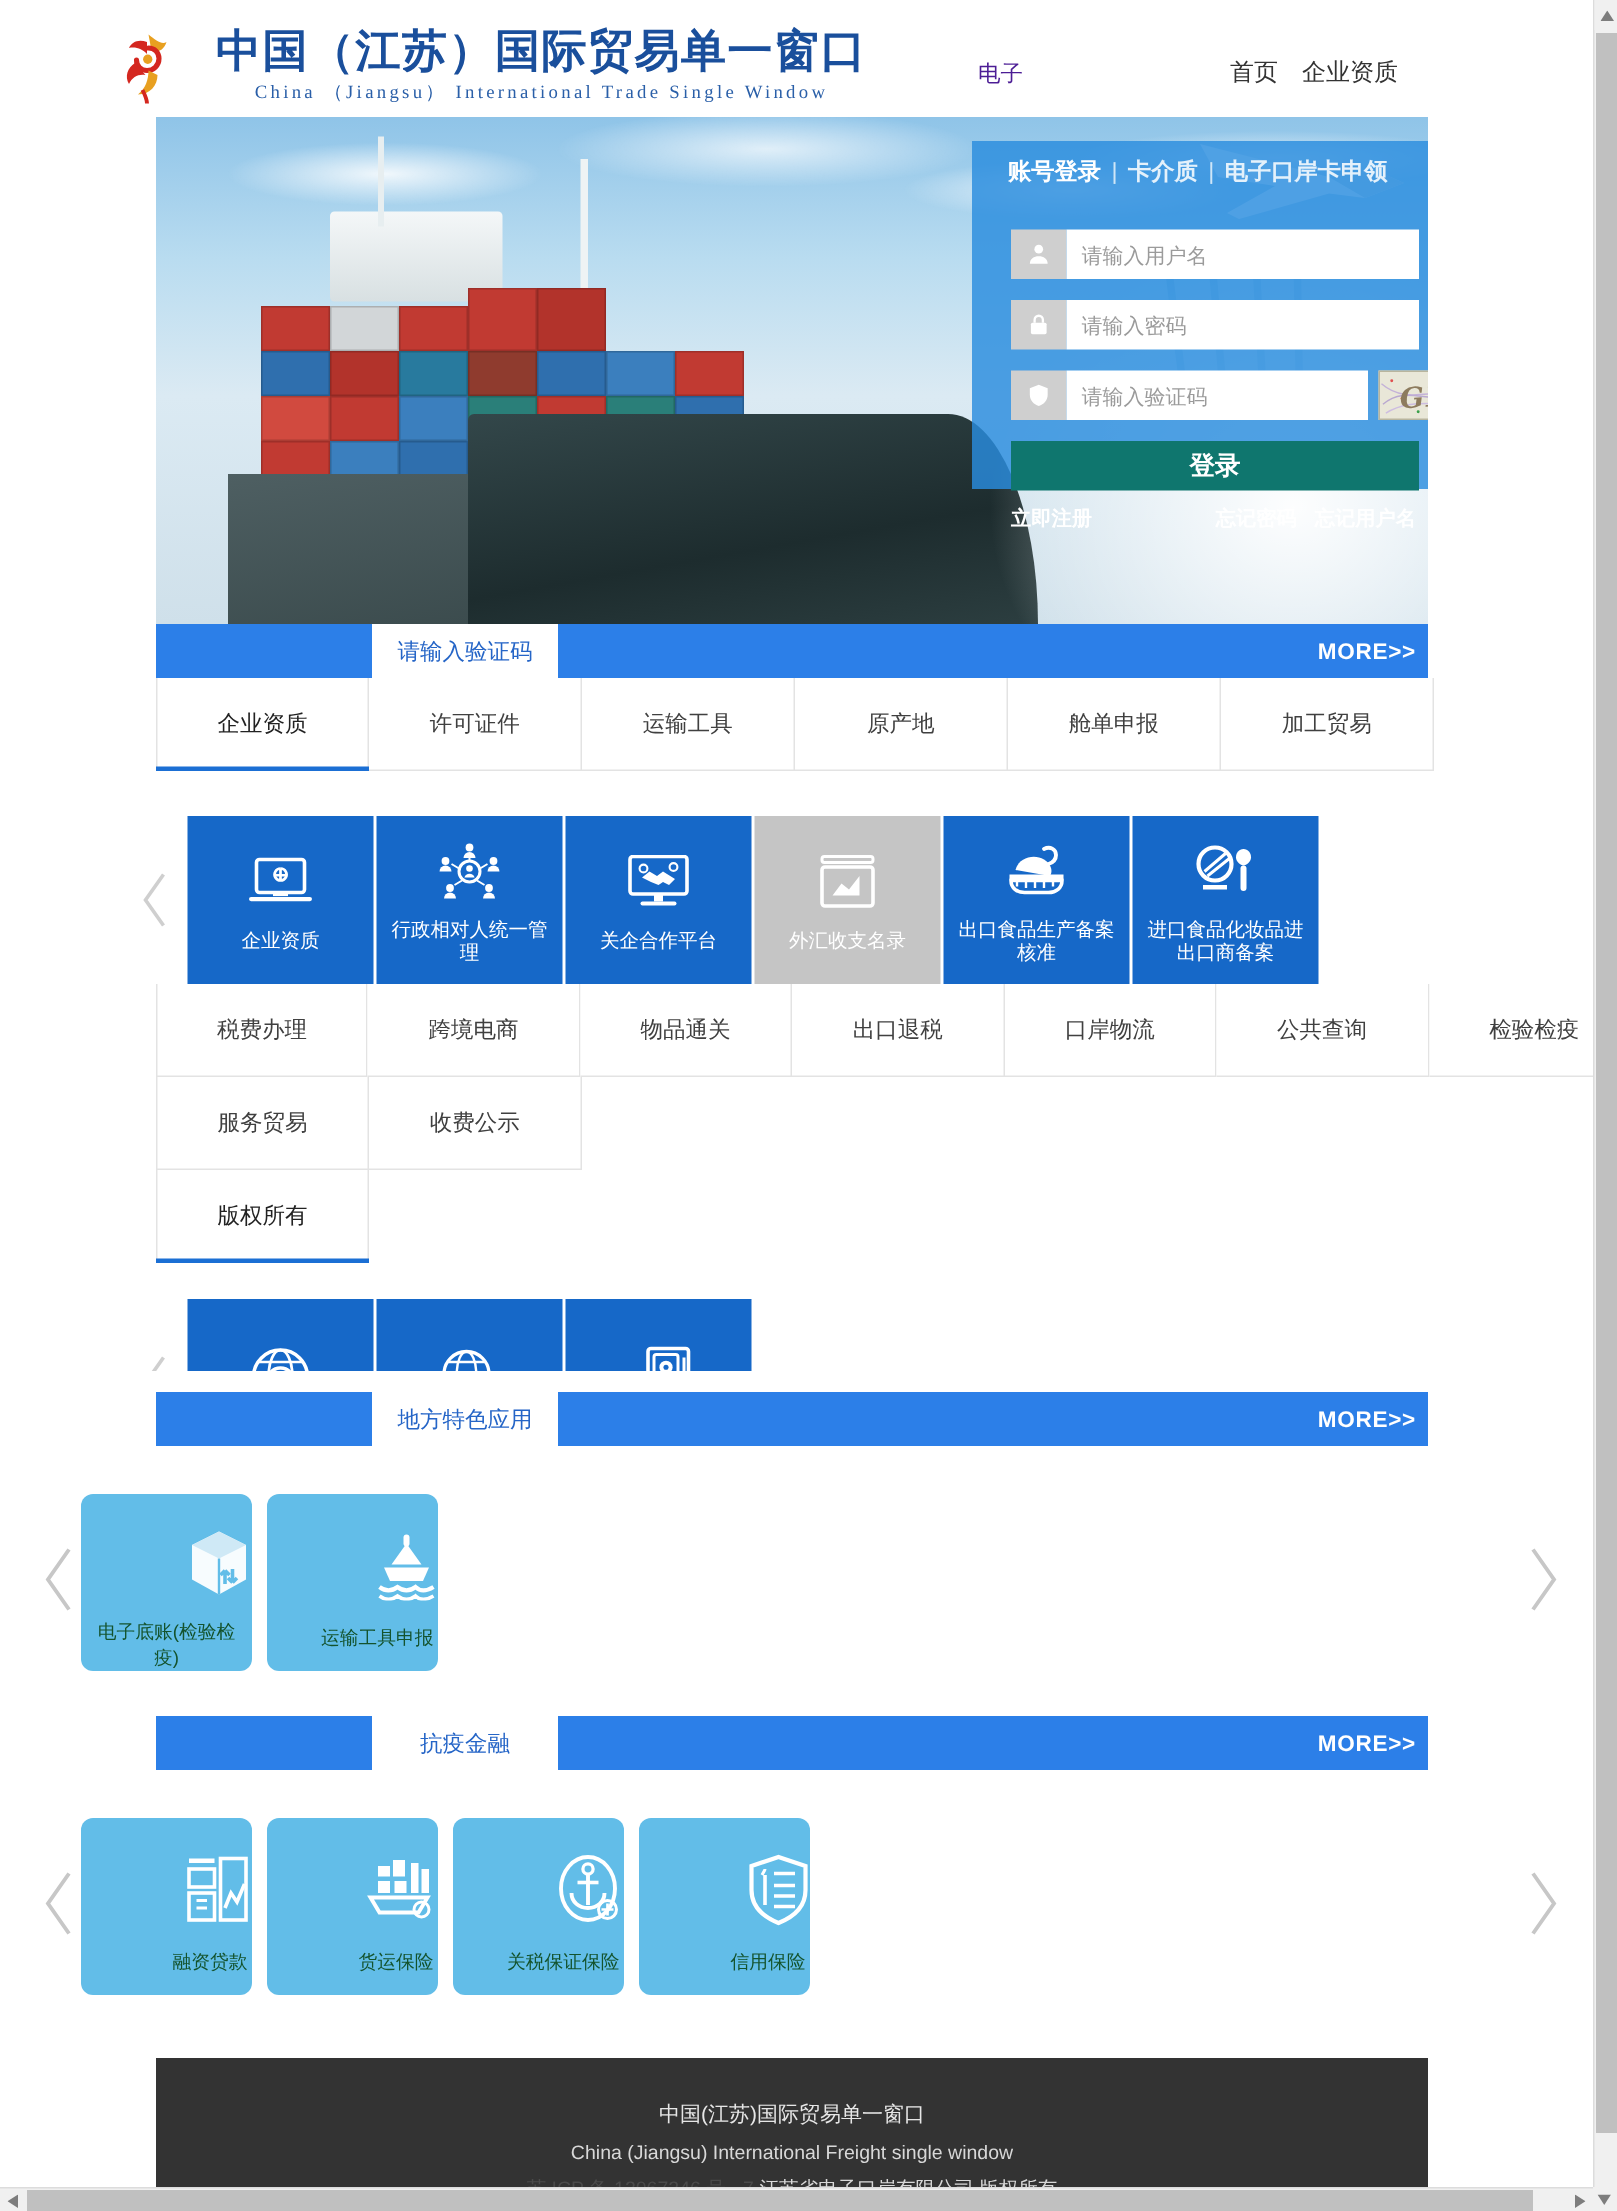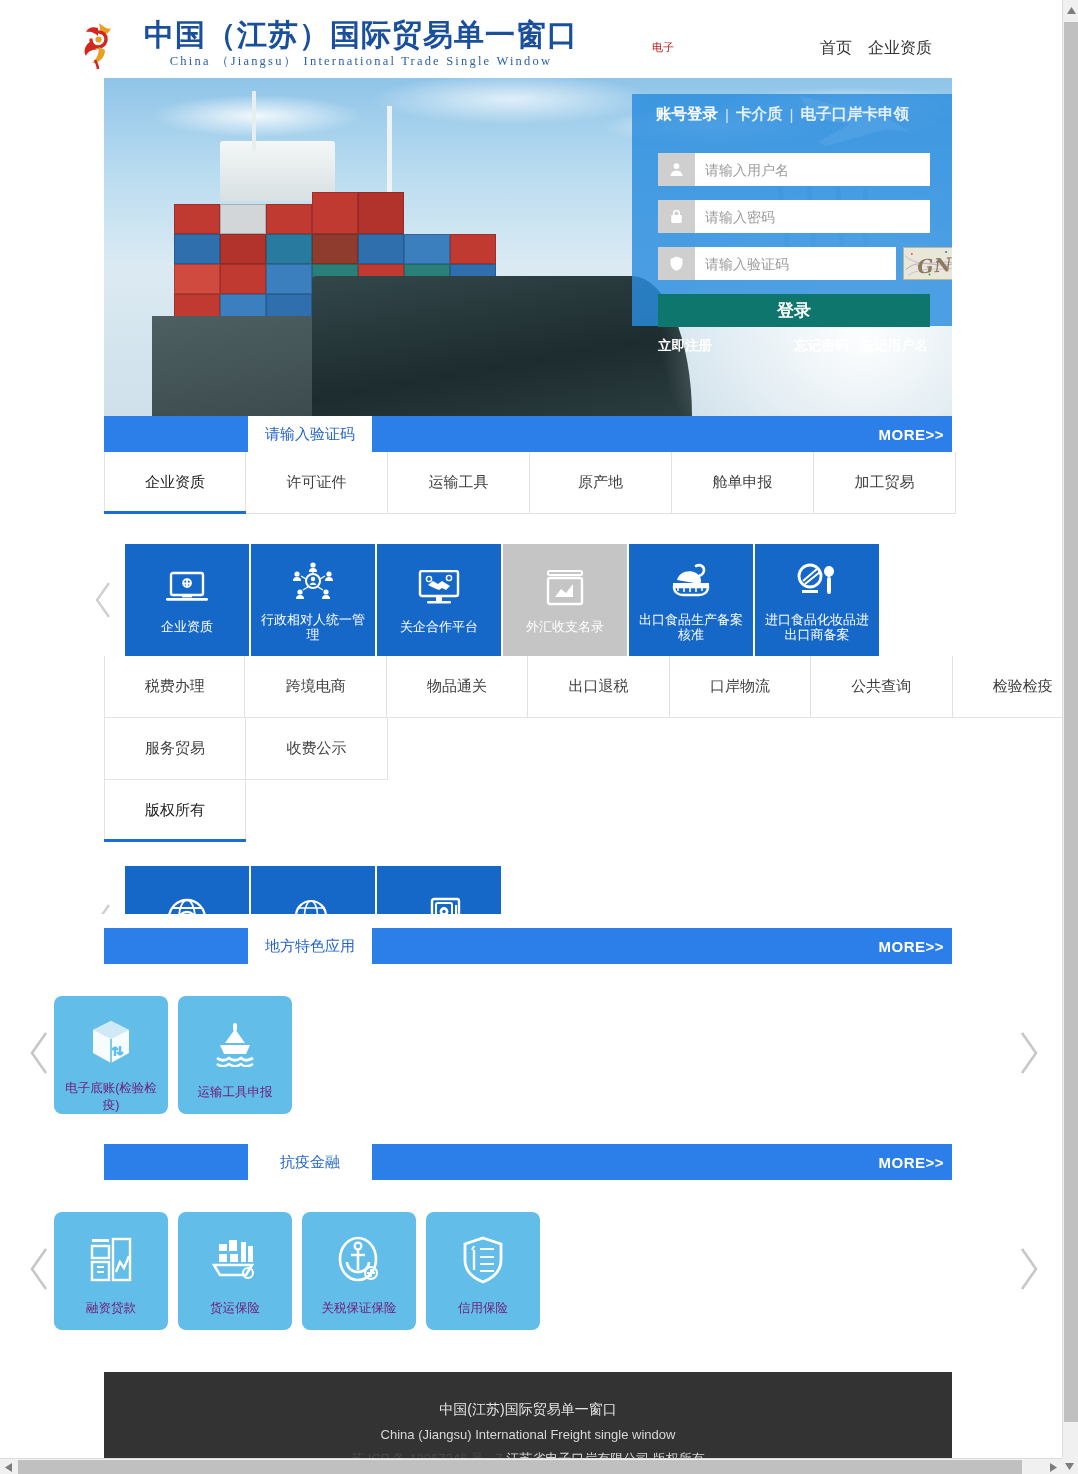--- a/index.html
+++ b/index.html
@@ -32,21 +32,21 @@
     font-size:30px; font-weight:bold; color:#1a4f9c; letter-spacing:1px;
     white-space:nowrap;
   }
   .logo-en {
     font-family:"Liberation Serif","DejaVu Serif",serif;
     font-size:12.5px; color:#2a5fa8; letter-spacing:2.2px;
     margin-top:5px; white-space:nowrap; text-align:center;
   }
   .nav-left {
     position:absolute; left:652px; top:40px;
-    font-size:11px; color:#b91c1c; cursor:pointer;
+    font-size:15px; color:#4c1d95; cursor:pointer;
   }
   .nav-right {
     position:absolute; left:820px; top:38px;
     display:flex; gap:16px;
   }
   .nav-right span { font-size:16px; color:#333; cursor:pointer; }
 
   
   .banner-area {
     position:relative; margin:0 0 0 104px; width:848px; height:338px;
@@ -104,21 +104,21 @@
     position:absolute; left:120px; bottom:265px; width:4px; height:60px;
     background:#e7eef0;
   }
   .glow {
     position:absolute; right:0; bottom:0; width:300px; height:260px;
     background:radial-gradient(ellipse at 70% 70%, rgba(255,255,255,.95), rgba(255,255,255,0) 68%);
   }
 
   
   .login-panel {
-    position:absolute; left:528px; top:16px;
+    position:absolute; left:544px; top:16px;
     width:324px; height:232px;
     background:rgba(41,140,222,.82);
   }
   .login-tabs {
     display:flex; align-items:center; padding:10px 0 0 24px; gap:7px;
     font-size:15.5px; font-weight:bold; color:#e4f1fb;
   }
   .login-tabs .t-active { color:#ffffff; }
   .login-tabs .sep { color:#cfe6f7; font-weight:normal; }
   .fields { margin-top:28px; padding:0 26px; }
@@ -215,23 +215,23 @@
     display:flex; align-items:center; justify-content:center;
   }
   .chev { display:block; }
 
   
   .light-strip {
     margin-left:54px; width:960px; position:relative;
     display:flex; gap:10px; padding-top:14px;
   }
   .lcard {
-    width:114px; height:118px; background:#62bde8; color:#701a75;
+    width:114px; height:118px; background:#62bde8; color:#14532d;
     border-radius:8px; display:flex; flex-direction:column;
-    align-items:center; justify-content:flex-start; padding-top:22px;
+    align-items:flex-end; justify-content:flex-start; padding-top:22px;
     cursor:pointer; text-align:center;
   }
   .lcard .l-ico { height:52px; display:flex; align-items:center; }
   .lcard .l-lbl { font-size:12.5px; margin-top:14px; padding:0 3px; }
 
   
   .footer {
     margin-left:104px; width:848px; height:124px; background:#333333;
     display:flex; flex-direction:column; align-items:center;
     justify-content:center; gap:8px;

